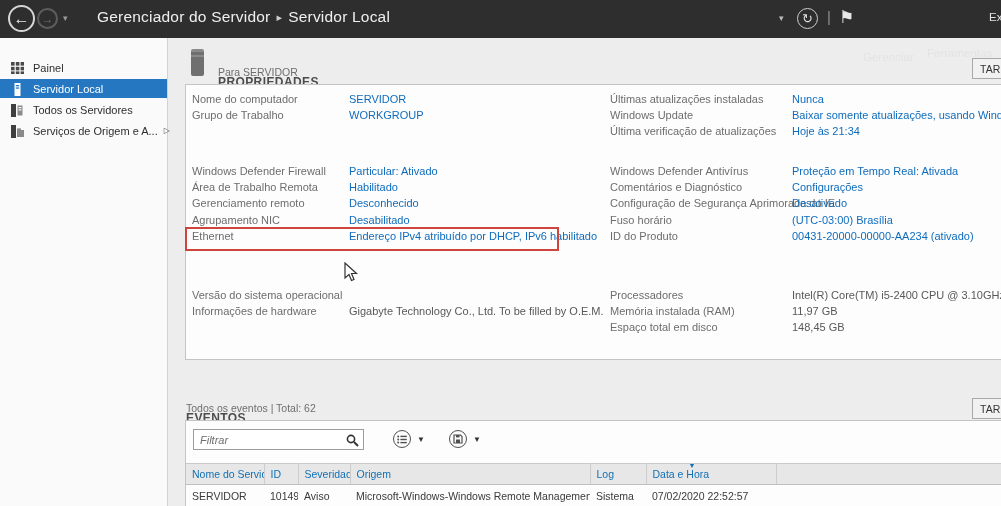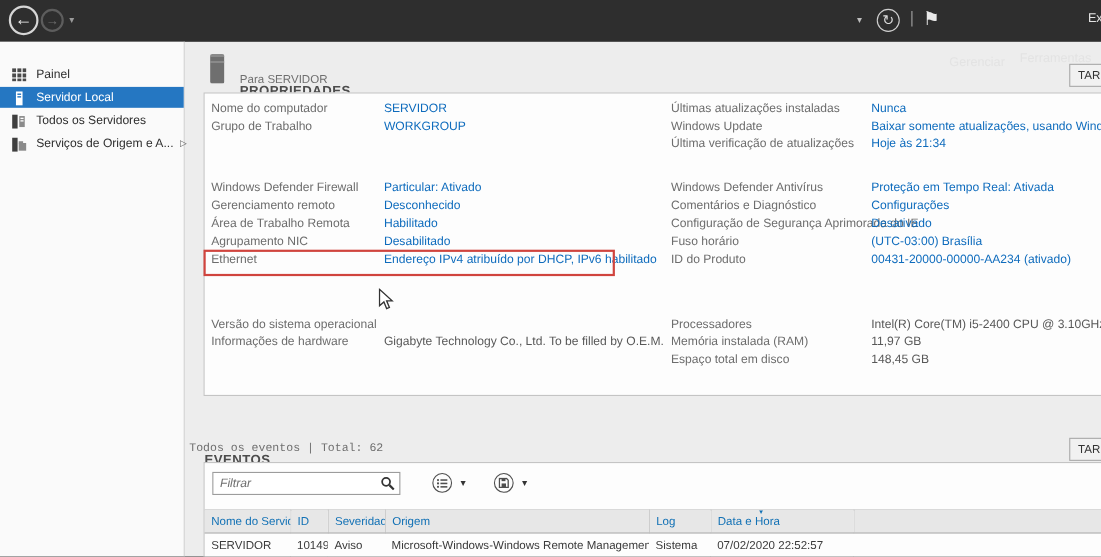--- a/index.html
+++ b/index.html
@@ -30,21 +30,21 @@
   .side-item .ic{ width:13px; height:12px; margin:0 9px 0 11px; flex:0 0 13px; }
   .side-item.selected{ background:#2577c2; color:#fff; }
   .side-item .expand{ margin-left:6px; font-size:8px; color:#555; }
   .ic svg{ display:block; }
   
   .tile-icon{ position:absolute; left:191px; top:49px; width:13px; height:27px; background:#6f6f6f; border-radius:2px;
     background-image:linear-gradient(#8a8a8a 0 3px, transparent 3px 6px, #8a8a8a 6px 8px, transparent 8px); }
   .tile-title{ position:absolute; font-size:12px; font-weight:bold; color:#4c4c4c; letter-spacing:.4px;margin-top:23px; }
   .tile-sub{ position:absolute; font-size:10.5px; color:#6f6f6f; }
   #props-title{ left:218px; top:52px; } #props-sub{ left:218px; top:66px; }
-  #events-title{ left:186px; top:388px; } #events-sub{ left:172px; top:402px;font-family:Liberation Mono, monospace; }
+  #events-title{ left:186px; top:388px; } #events-sub{ left:186px; top:402px; }
   .tasks-btn{ position:absolute; left:972px; width:70px; height:21px; background:#f1f1f1; border:1px solid #a9a9a9;
     font-size:10.5px; color:#333; display:flex; align-items:center; padding-left:7px; cursor:pointer; white-space:nowrap; }
   #props-tasks{ top:58px; } #events-tasks{ top:398px; }
   .panel{ position:absolute; left:185px; width:900px; background:#fdfdfd; border:1px solid #c4c4c4; }
   #props-panel{ top:84px; height:276px; }
   #events-panel{ top:420px; height:140px; }
   
   .props-col{ position:absolute; top:0; bottom:0; }
   #props-left{ left:6px; width:416px; } #props-right{ left:424px; width:470px; }
   .prop-group{ position:absolute; left:0; right:0; }
@@ -82,20 +82,23 @@
 <div id="app">
 
   <div class="titlebar">
     <div class="nav-circle back-btn">
       <span>←</span>
     </div>
     <div class="nav-circle fwd-btn">
       <span>→</span>
     </div>
     <span class="nav-caret">▾</span>
+    <div class="breadcrumb">
+      <span>Gerenciador do Servidor</span><span class="sep">▸</span><span>Servidor Local</span>
+    </div>
     <span class="tb-caret">▾</span>
     <div class="nav-circle refresh-btn">
       <span>↻</span>
     </div>
     <span class="tb-sep">|</span>
     <span class="flag-btn">⚑</span>
     <span class="tb-menu" id="menu-0">Gerenciar</span>
     <span class="tb-menu" id="menu-1">Ferramentas</span>
     <span class="tb-menu" id="menu-2">Exibir</span>
   </div>
@@ -171,26 +174,26 @@
             <span class="prop-label">Grupo de Trabalho</span>
             <span class="prop-val link">WORKGROUP</span>
           </div>
         </div>
         <div class="prop-group g1">
           <div class="prop-row">
             <span class="prop-label">Windows Defender Firewall</span>
             <span class="prop-val link">Particular: Ativado</span>
           </div>
           <div class="prop-row">
+            <span class="prop-label">Área de Trabalho Remota</span>
+            <span class="prop-val link">Habilitado</span>
+          </div>
+          <div class="prop-row">
             <span class="prop-label">Gerenciamento remoto</span>
             <span class="prop-val link">Desconhecido</span>
-          </div>
-          <div class="prop-row">
-            <span class="prop-label">Área de Trabalho Remota</span>
-            <span class="prop-val link">Habilitado</span>
           </div>
           <div class="prop-row">
             <span class="prop-label">Agrupamento NIC</span>
             <span class="prop-val link">Desabilitado</span>
           </div>
           <div class="prop-row">
             <span class="prop-label">Ethernet</span>
             <span class="prop-val link">Endereço IPv4 atribuído por DHCP, IPv6 habilitado</span>
           </div>
         </div>

